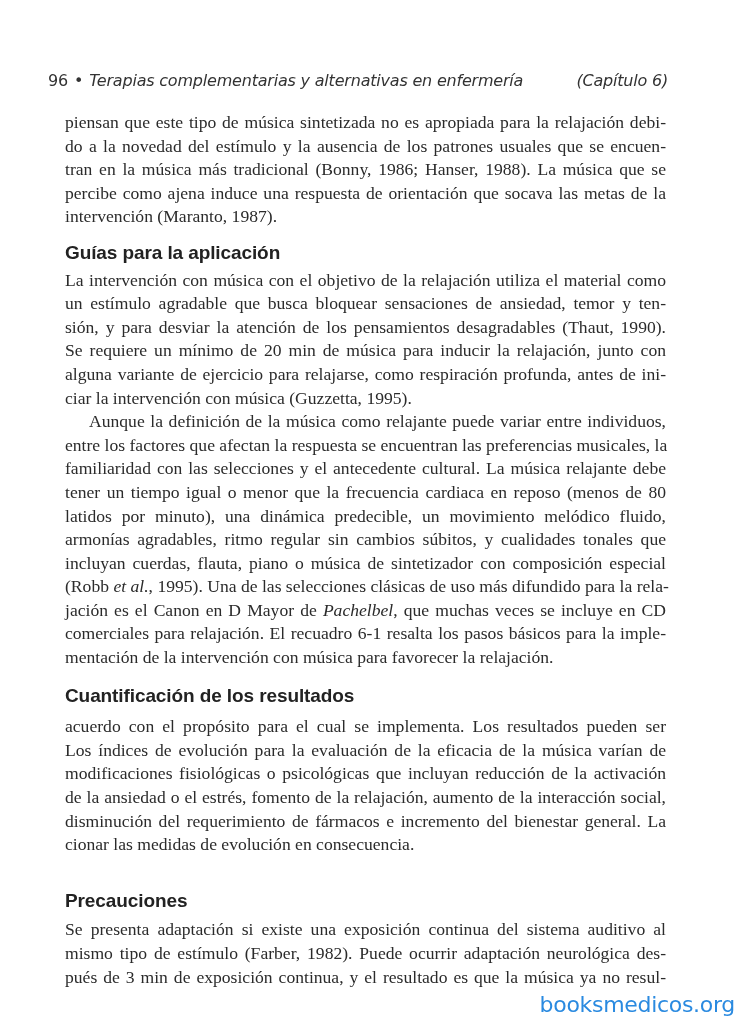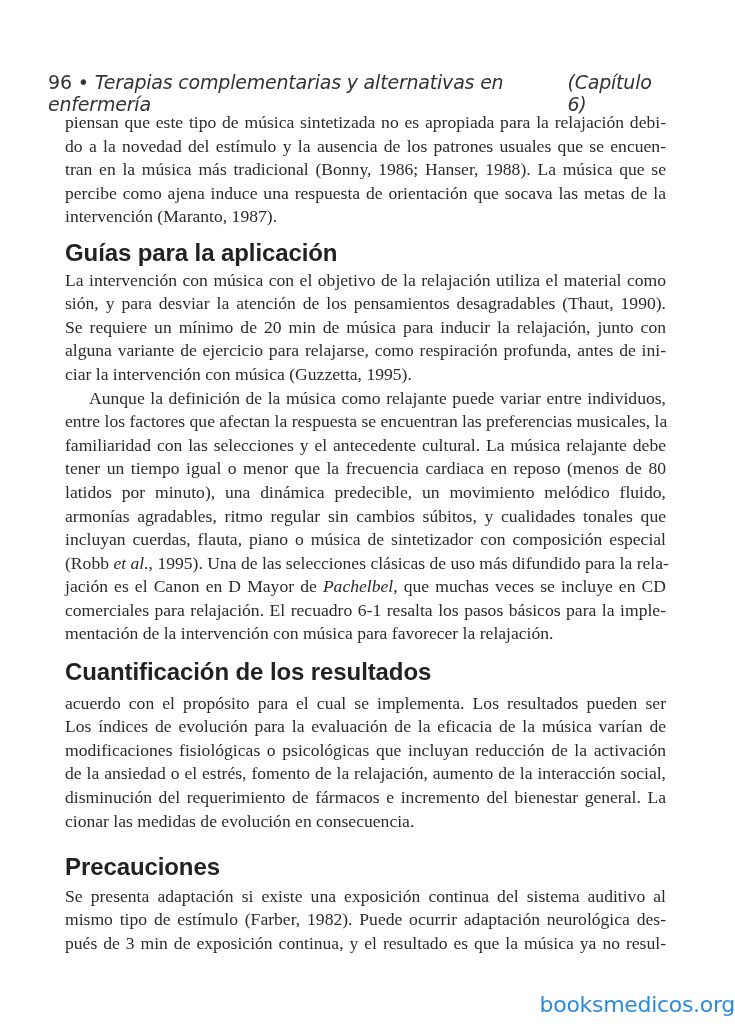--- a/index.html
+++ b/index.html
@@ -2,42 +2,42 @@
 <html><head>
 <meta charset="utf-8">
 <style>
   html, body { margin: 0; padding: 0; background: #ffffff; }
   body { width: 735px; height: 1024px; position: relative; overflow: hidden; color: #2a2a2a; }
   .page { position: absolute; left: 0; top: 0; width: 735px; height: 1024px; }
 
   .running-head {
     position: absolute; left: 48px; top: 71px; width: 620px;
     font-family: "DejaVu Sans", sans-serif; font-style: italic;
-    font-size: 19px; color: #333; display: flex; justify-content: space-between;
+    font-size: 16px; color: #333; display: flex; justify-content: space-between;
     letter-spacing: -0.2px;
   }
   .running-head .left span { font-style: normal; }
   .running-head .bullet { margin: 0 6px; font-style: normal; }
 
   .body {
     position: absolute; left: 65px; top: 111px; width: 601px;
     font-family: "Liberation Serif", serif; font-size: 17.6px;
     line-height: 23.6px; color: #2b2b2b;
   }
   .line { white-space: nowrap; text-align: justify; text-align-last: justify; display: block; height: 23.6px; }
   .line.last { text-align-last: left; }
   .line.indent { padding-left: 24px; }
 
   h2 {
     font-family: "Liberation Sans", sans-serif; font-weight: bold;
-    font-size: 24px; color: #222; margin: 0; letter-spacing: -0.1px;
+    font-size: 19px; color: #222; margin: 0; letter-spacing: -0.1px;
   }
   .h-guias { margin-top: 12px; margin-bottom: 4px; }
   .h-cuant { margin-top: 14px; margin-bottom: 8px; }
-  .h-prec  { margin-top: 22px; margin-bottom: 6px; }
+  .h-prec  { margin-top: 32px; margin-bottom: 6px; }
 
   .watermark {
     position: absolute; left: 0; width: 735px; top: 992px; text-align: right;
     font-family: "DejaVu Sans", sans-serif; font-size: 22px; color: #2a8ae0;
     letter-spacing: -0.3px;
   }
   i { font-style: italic; }
 </style>
 </head>
 <body>
@@ -57,20 +57,21 @@
       <span class="line">piensan que este tipo de música sintetizada no es apropiada para la relajación debi-</span>
       <span class="line">do a la novedad del estímulo y la ausencia de los patrones usuales que se encuen-</span>
       <span class="line">tran en la música más tradicional (Bonny, 1986; Hanser, 1988). La música que se</span>
       <span class="line">percibe como ajena induce una respuesta de orientación que socava las metas de la</span>
       <span class="line last">intervención (Maranto, 1987).</span>
     </div>
 
     <h2 class="h-guias">Guías para la aplicación</h2>
     <div>
       <span class="line">La intervención con música con el objetivo de la relajación utiliza el material como</span>
+      <span class="line">un estímulo agradable que busca bloquear sensaciones de ansiedad, temor y ten-</span>
       <span class="line">sión, y para desviar la atención de los pensamientos desagradables (Thaut, 1990).</span>
       <span class="line">Se requiere un mínimo de 20 min de música para inducir la relajación, junto con</span>
       <span class="line">alguna variante de ejercicio para relajarse, como respiración profunda, antes de ini-</span>
       <span class="line last">ciar la intervención con música (Guzzetta, 1995).</span>
     </div>
     <div>
       <span class="line indent">Aunque la definición de la música como relajante puede variar entre individuos,</span>
       <span class="line">entre los factores que afectan la respuesta se encuentran las preferencias musicales, la</span>
       <span class="line">familiaridad con las selecciones y el antecedente cultural. La música relajante debe</span>
       <span class="line">tener un tiempo igual o menor que la frecuencia cardiaca en reposo (menos de 80</span>

